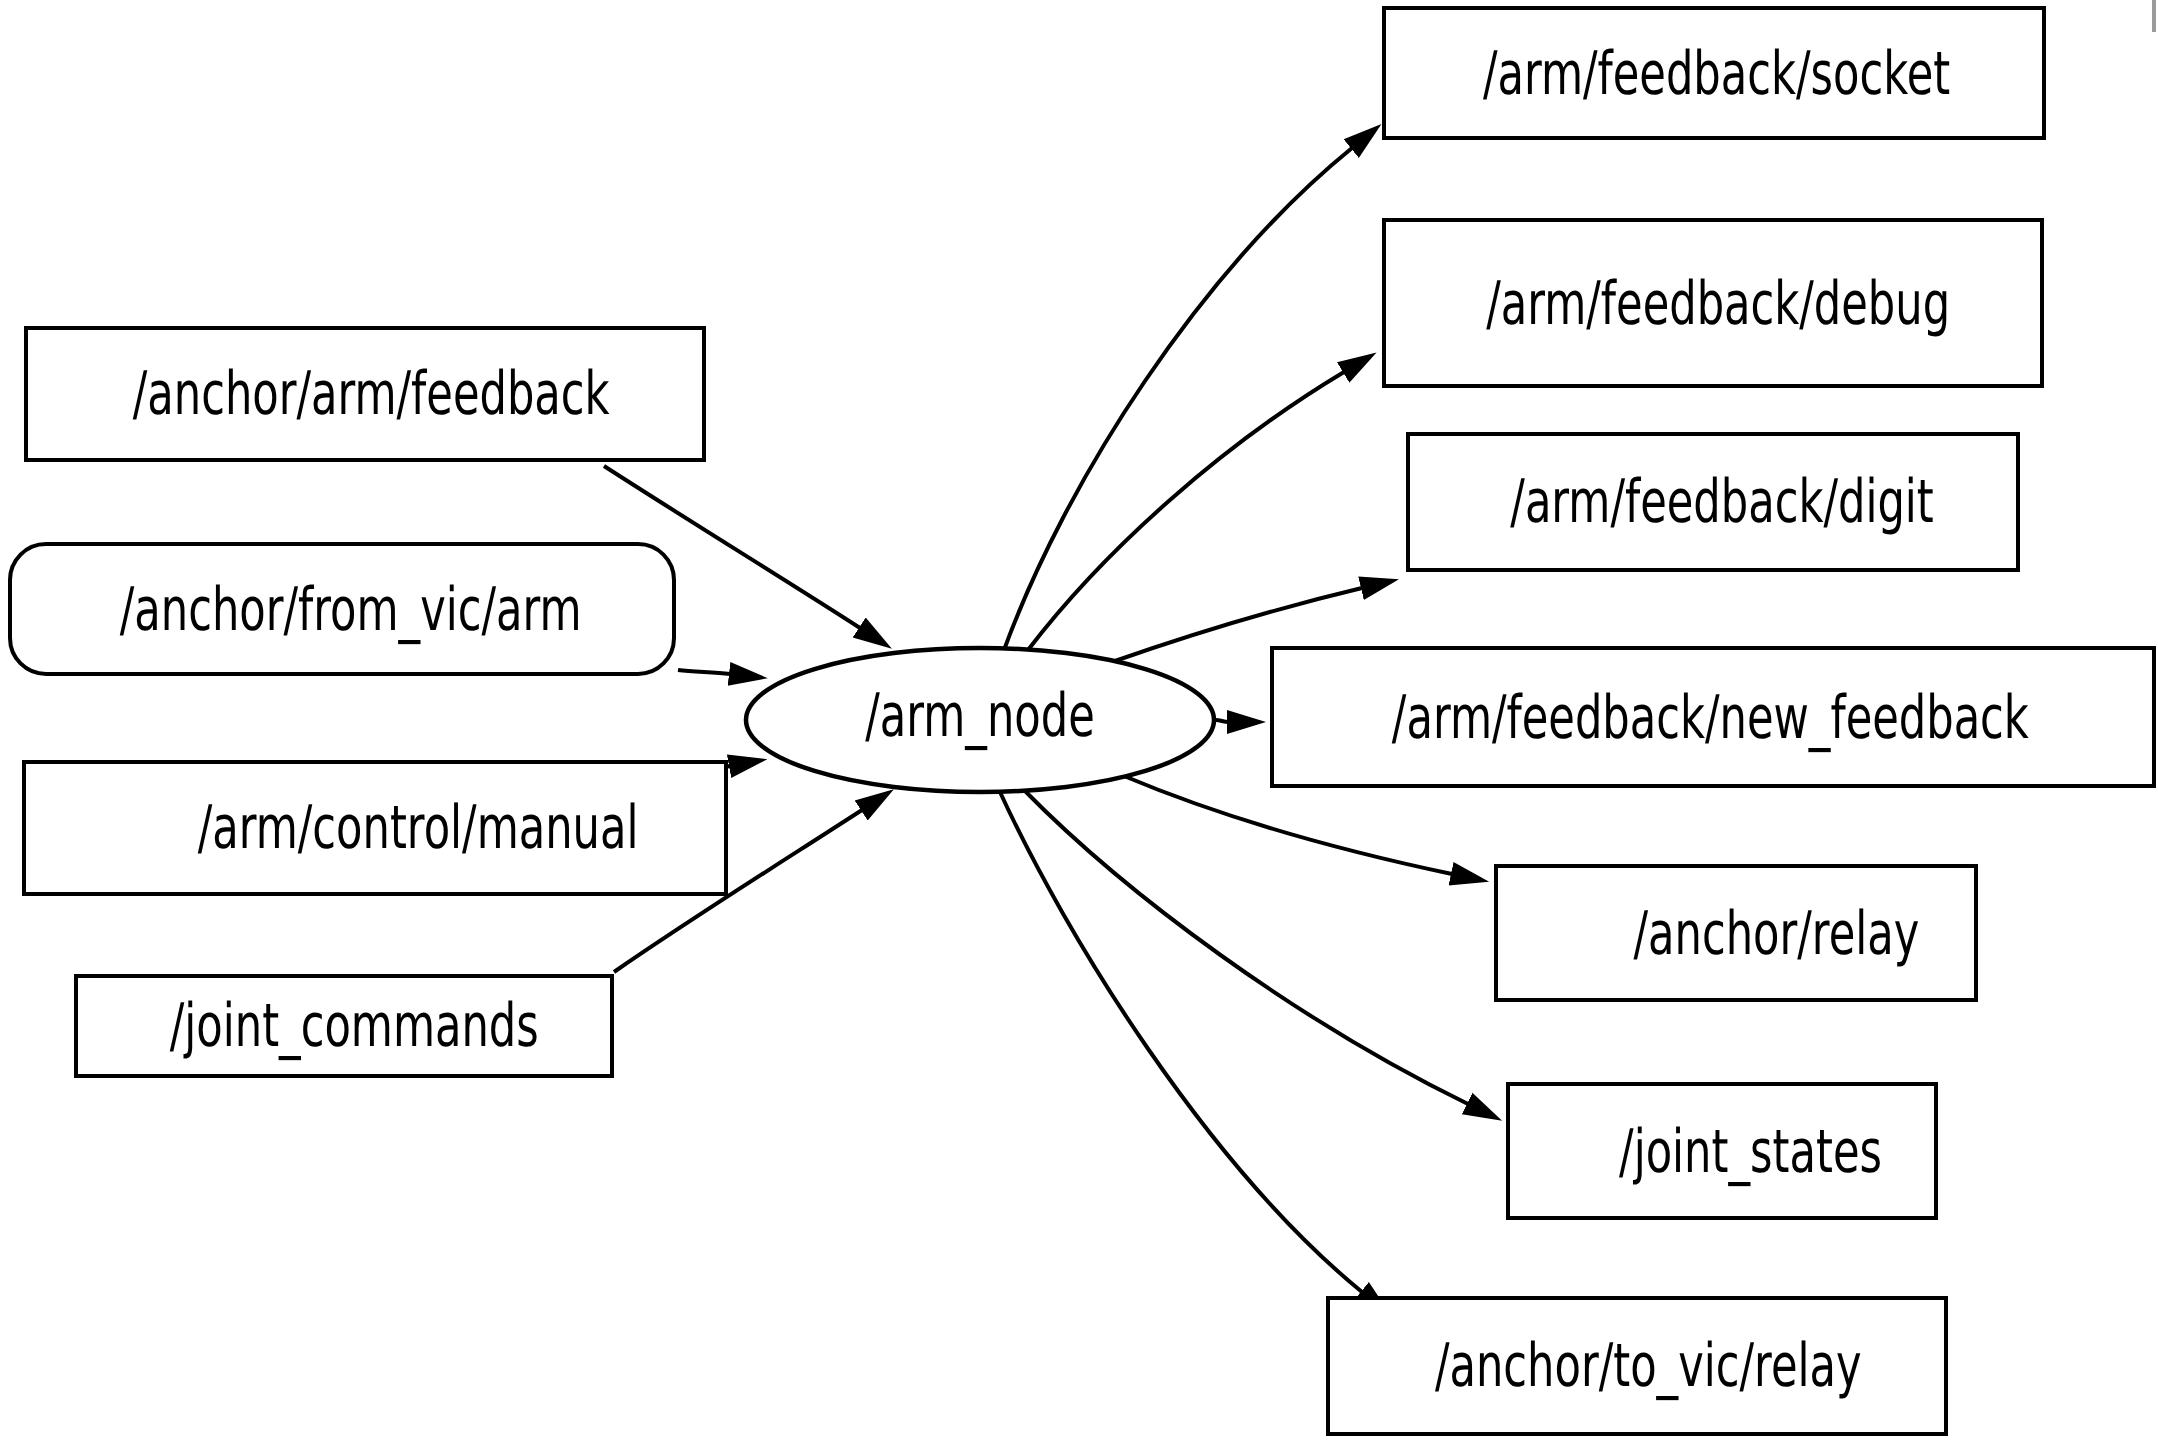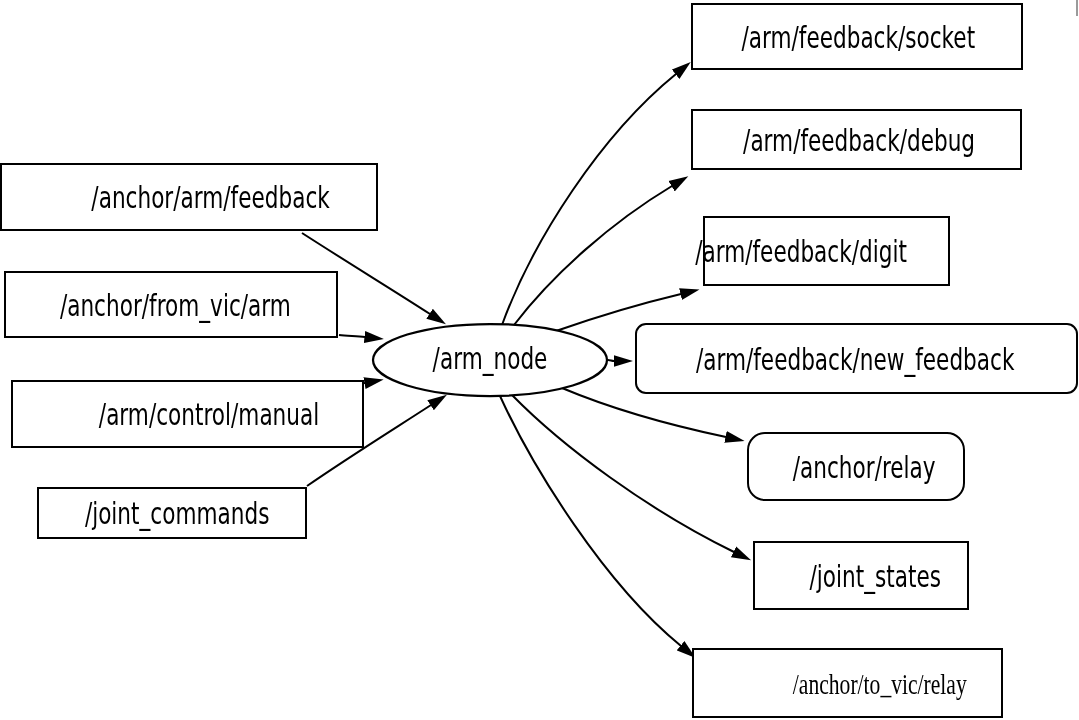--- a/index.html
+++ b/index.html
@@ -94,51 +94,51 @@
         <path d="M556,331 C596,317 639,304 681,294" class="edge" marker-end="url(#arrowhead)"></path>
         <path d="M608,360 C610,360 612,361 614,361" class="edge" marker-end="url(#arrowhead)"></path>
         <path d="M562,388 C612,409 669,425 726,437" class="edge" marker-end="url(#arrowhead)"></path>
         <path d="M512,395 C563,447 648,510 734,552" class="edge" marker-end="url(#arrowhead)"></path>
         <path d="M500,396 C533,468 604,583 681,646" class="edge" marker-end="url(#arrowhead)"></path>
       </g>
     <ellipse id="center-ellipse" cx="490" cy="360" rx="117" ry="36"></ellipse>
   </svg>
 
   <div id="nodes-layer">
-      <div class="topic-box" style="left: 0px; top: 163px; width: 378px; height: 68px;">
+      <div class="topic-box" style="left: 12px; top: 163px; width: 341px; height: 68px;">
         <span class="topic-label">/anchor/arm/feedback</span>
       </div>
-      <div class="topic-box" style="left: 4px; top: 271px; width: 334px; height: 67px;">
+      <div class="topic-box" style="left: 4px; top: 271px; width: 334px; height: 67px; border-radius: 19px;">
         <span class="topic-label">/anchor/from_vic/arm</span>
       </div>
       <div class="topic-box" style="left: 11px; top: 380px; width: 353px; height: 68px;">
         <span class="topic-label">/arm/control/manual</span>
       </div>
       <div class="topic-box" style="left: 37px; top: 487px; width: 270px; height: 52px;">
         <span class="topic-label">/joint_commands</span>
       </div>
       <div class="topic-box" style="left: 691px; top: 3px; width: 332px; height: 67px;">
         <span class="topic-label">/arm/feedback/socket</span>
       </div>
-      <div class="topic-box" style="left: 691px; top: 109px; width: 331px; height: 61px;">
+      <div class="topic-box" style="left: 691px; top: 109px; width: 331px; height: 85px;">
         <span class="topic-label">/arm/feedback/debug</span>
       </div>
-      <div class="topic-box" style="left: 703px; top: 216px; width: 247px; height: 70px;">
+      <div class="topic-box" style="left: 703px; top: 216px; width: 307px; height: 70px;">
         <span class="topic-label">/arm/feedback/digit</span>
       </div>
-      <div class="topic-box" style="left: 635px; top: 323px; width: 443px; height: 71px; border-radius: 11px;">
+      <div class="topic-box" style="left: 635px; top: 323px; width: 443px; height: 71px;">
         <span class="topic-label">/arm/feedback/new_feedback</span>
       </div>
-      <div class="topic-box" style="left: 747px; top: 432px; width: 218px; height: 69px; border-radius: 18px;">
+      <div class="topic-box" style="left: 747px; top: 432px; width: 242px; height: 69px;">
         <span class="topic-label">/anchor/relay</span>
       </div>
       <div class="topic-box" style="left: 753px; top: 541px; width: 216px; height: 69px; padding-left: 29px;">
         <span class="topic-label">/joint_states</span>
       </div>
-      <div class="topic-box" style="left: 692px; top: 648px; width: 311px; height: 70px; font-family: Liberation Serif, serif;">
+      <div class="topic-box" style="left: 663px; top: 648px; width: 311px; height: 70px;">
         <span class="topic-label">/anchor/to_vic/relay</span>
       </div>
     </div>
 
   <div id="center-label" style="left: 490px; top: 360px;">/arm_node</div>
 
   <div class="screen-artifact"></div>
 
 </div>
 

